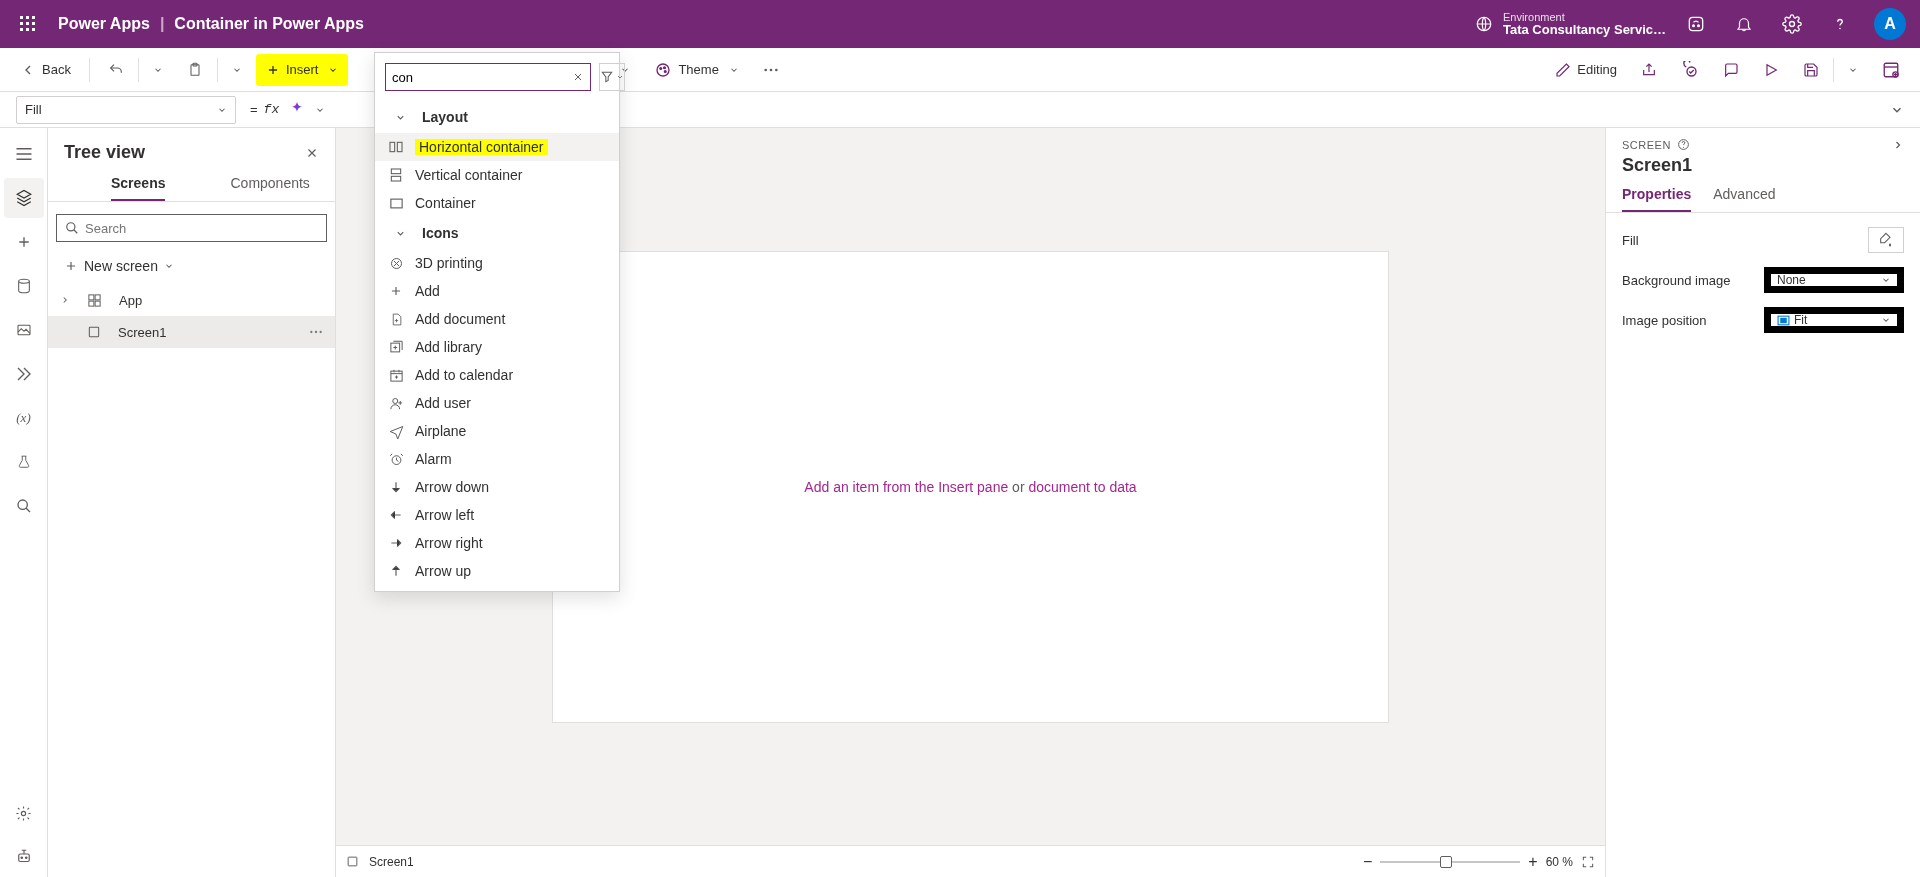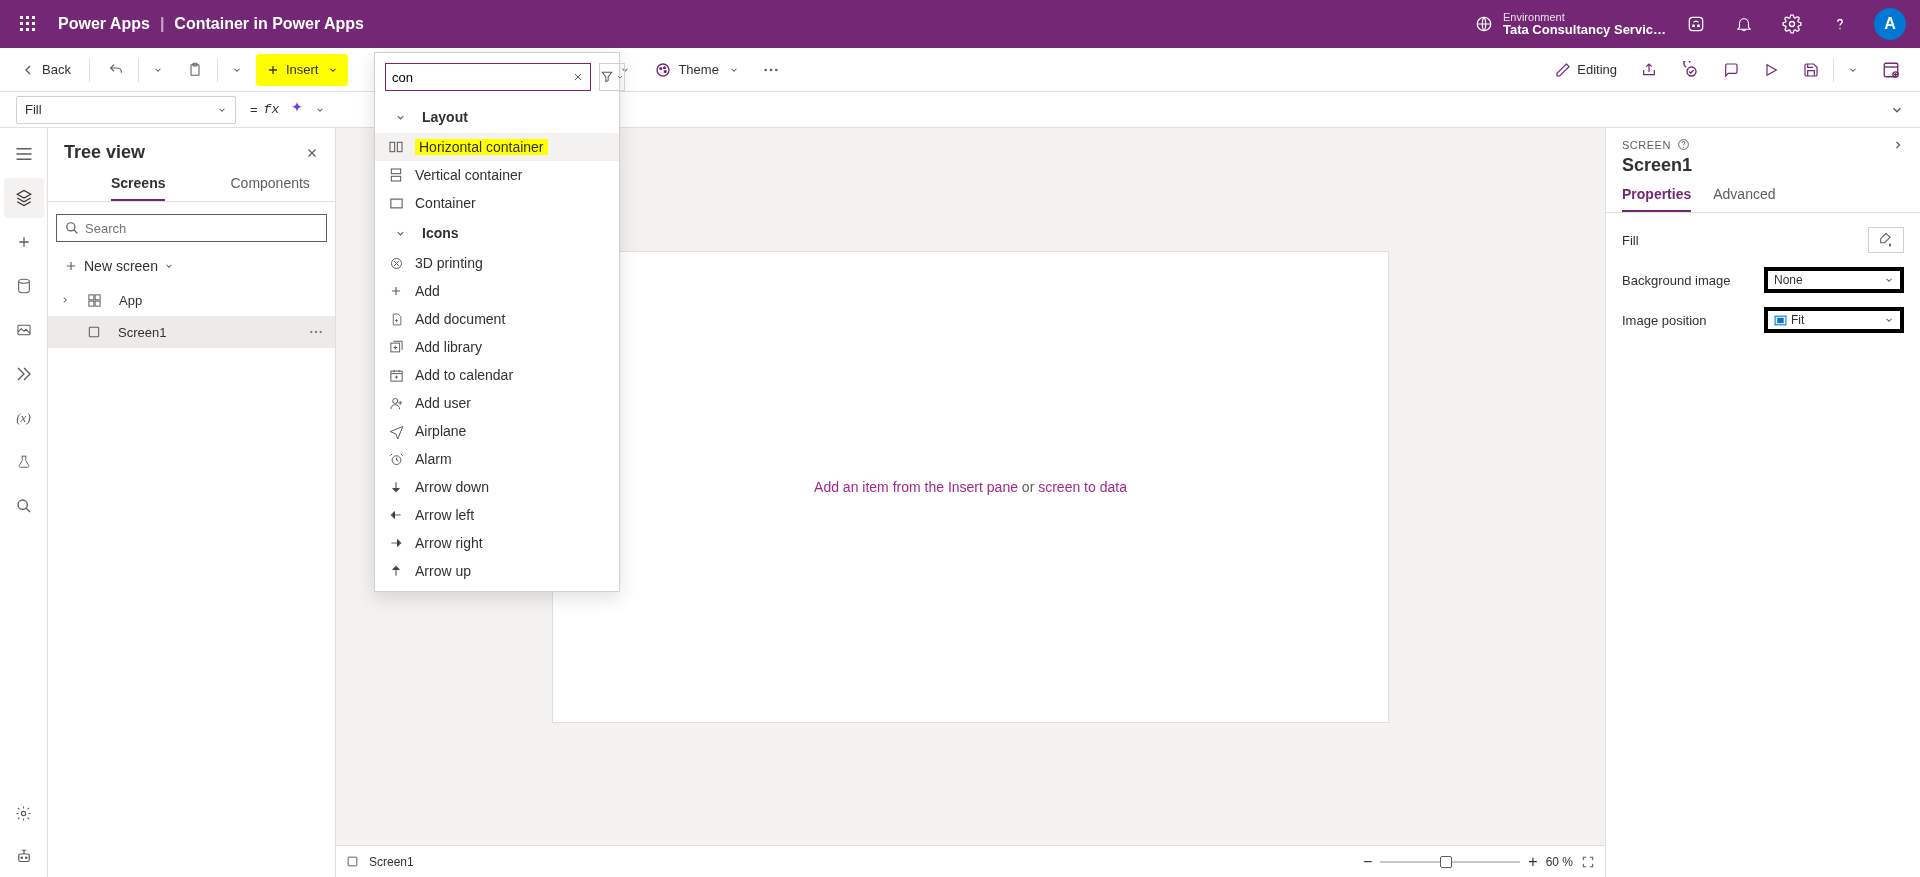--- a/index.html
+++ b/index.html
@@ -73,21 +73,21 @@
     
     .props-panel { width: 315px; border-left: 1px solid #e1dfdd; display: flex; flex-direction: column; }
     .props-hdr { padding: 10px 16px 4px; display: flex; align-items: center; gap: 6px; font-size: 11px; color: #605e5c; letter-spacing: .5px; }
     .props-expand { margin-left: auto; cursor: pointer; }
     .props-name { padding: 0 16px 10px; font-size: 18px; font-weight: 600; }
     .props-tabs { display: flex; gap: 22px; padding: 0 16px; border-bottom: 1px solid #e1dfdd; }
     .props-tab { padding-bottom: 8px; cursor: pointer; font-size: 14px; color: #605e5c; }
     .props-tab.active { color: #742774; font-weight: 600; border-bottom: 2px solid #742774; }
     .props-body { padding: 14px 16px; display: flex; flex-direction: column; gap: 14px; }
     .prop-row { display: flex; align-items: center; justify-content: space-between; gap: 10px; font-size: 13px; }
-    .prop-input { width: 140px; height: 26px; border: 4px solid #000000; display: flex; align-items: center; justify-content: space-between; padding: 0 6px; font-size: 12px; cursor: pointer; }
+    .prop-input { width: 140px; height: 26px; border: 7px solid #000000; display: flex; align-items: center; justify-content: space-between; padding: 0 6px; font-size: 12px; cursor: pointer; }
     .fill-swatch { width: 36px; height: 26px; border: 1px solid #d2d0ce; display: flex; align-items: center; justify-content: center; cursor: pointer; }
 
     
     .insert-popup { position: absolute; top: 52px; left: 374px; width: 246px; background: #fff; border: 1px solid #d2d0ce; box-shadow: 0 6px 18px rgba(0,0,0,.12); z-index: 50; display: flex; flex-direction: column; }
     .popup-top { display: flex; gap: 8px; padding: 10px; }
     .popup-search { flex: 1; border: 1.5px solid #742774; height: 28px; display: flex; align-items: center; padding: 0 6px; gap: 4px; }
     .popup-search input { border: none; outline: none; flex: 1; font-size: 13px; }
     .popup-filter { width: 40px; height: 28px; border: 1px solid #d2d0ce; display: flex; align-items: center; justify-content: center; gap: 2px; cursor: pointer; }
     .popup-list { max-height: 560px; overflow-y: auto; padding-bottom: 6px; }
     .popup-list::-webkit-scrollbar { width: 8px; }
@@ -456,21 +456,21 @@
             </svg>
         </span>
       </div>
     </div>
   </div>
 
   <div class="canvas-area">
     <div class="canvas-wrap">
       <div class="canvas">
         <div class="canvas-msg">
-          <a>Add an item from the Insert pane</a><span> or </span><a>screen to data</a>
+          <a>Add an item from the Insert pane</a><span> or </span><a>document to data</a>
         </div>
       </div>
     </div>
     <div class="canvas-footer">
       <svg width="13" height="13" viewBox="0 0 24 24" fill="none" stroke="#605e5c" stroke-width="1.8">
           <rect x="4" y="4" width="16" height="16" rx="1"></rect>
         </svg>
       <span>Screen1</span>
       <div class="zoom-group">
         <span style="font-size:16px;cursor:pointer;">−</span>

